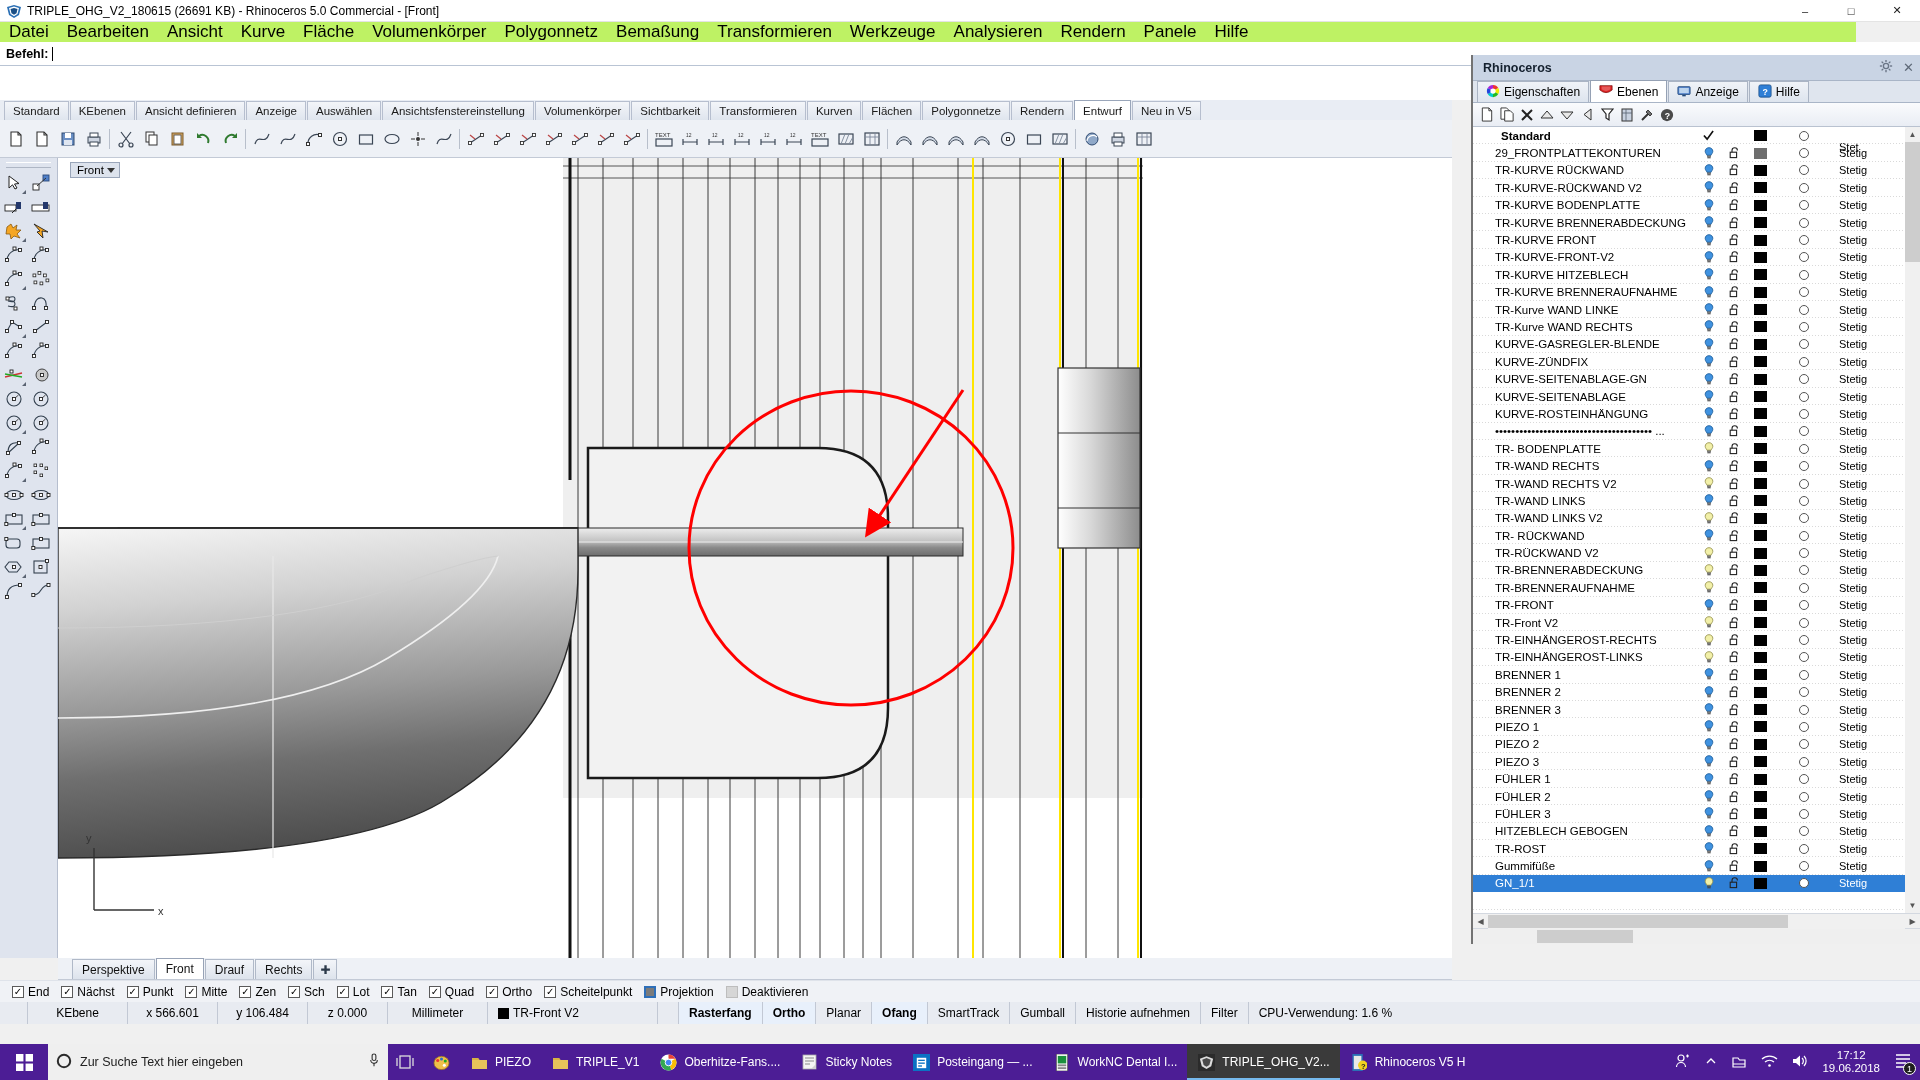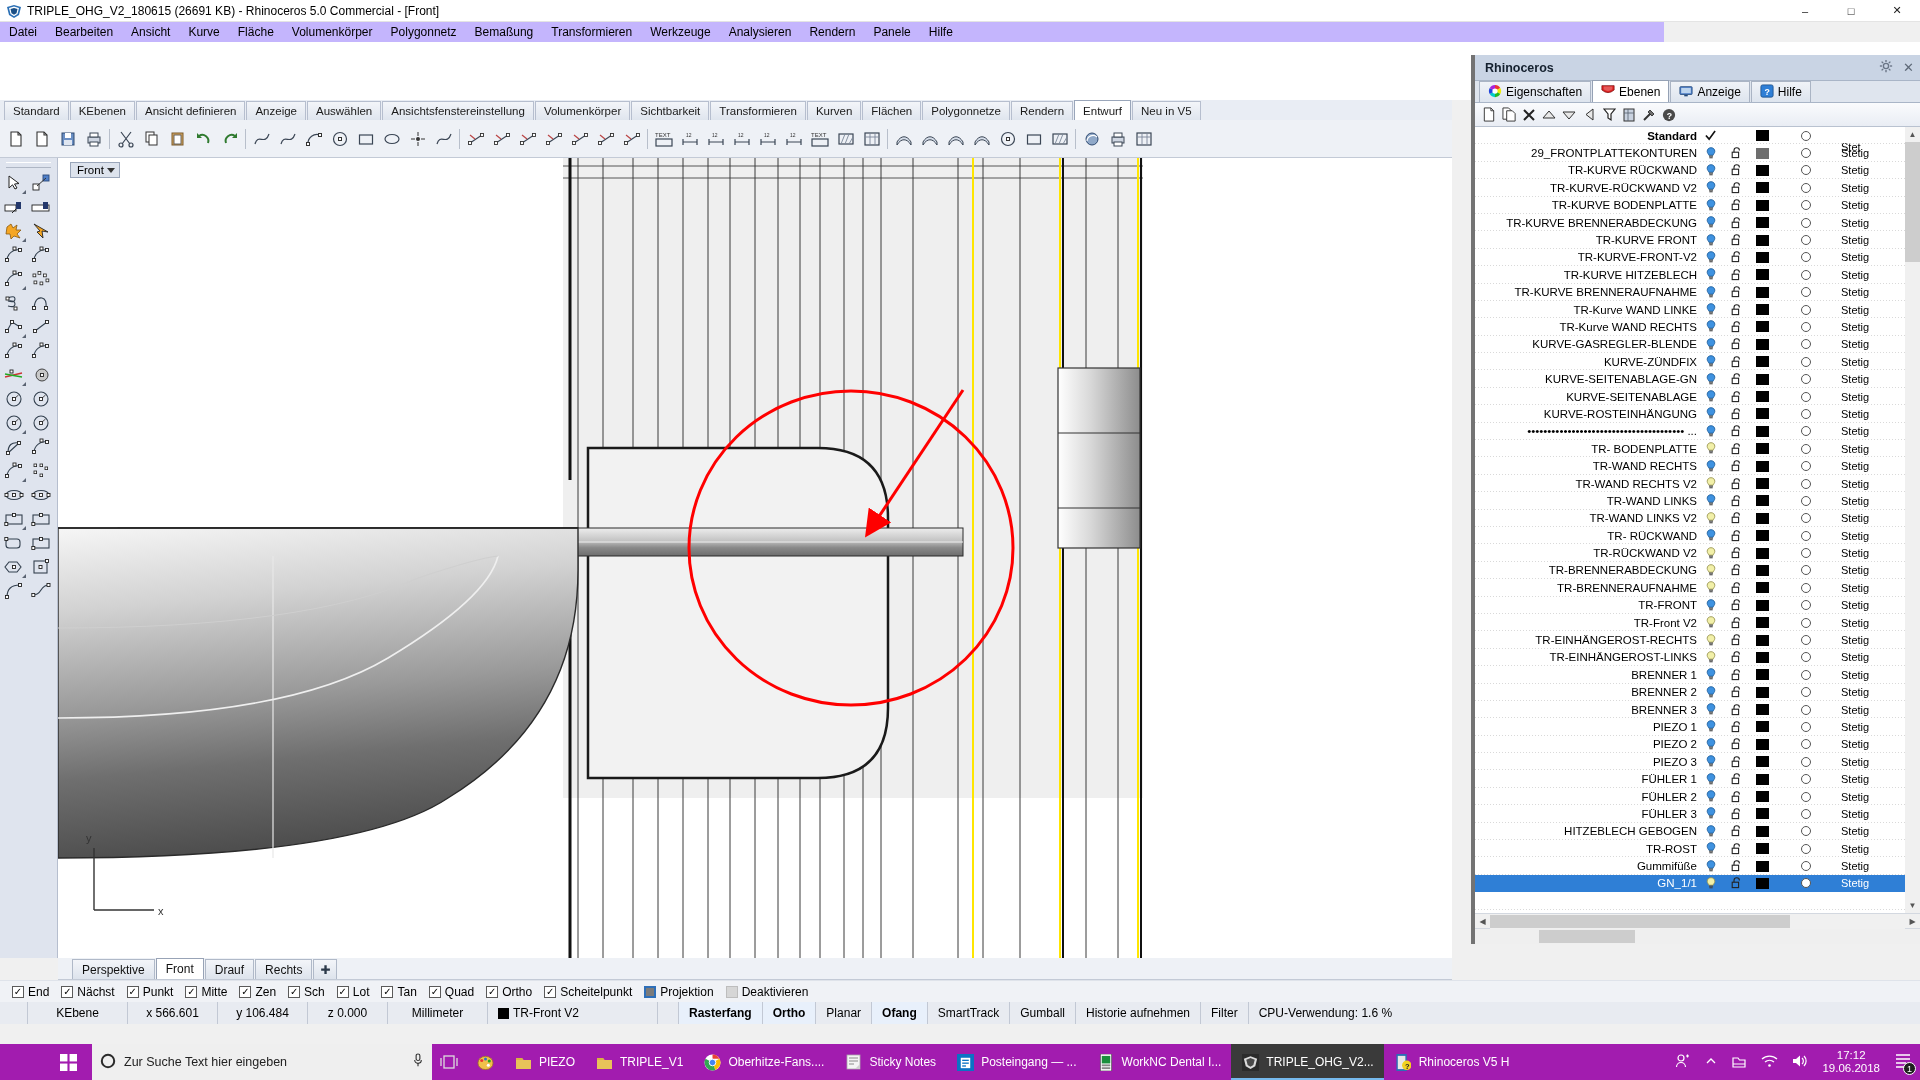--- a/index.html
+++ b/index.html
@@ -25,23 +25,23 @@
     font-size: 12px; color: #000; white-space: nowrap;
   }
   .win-btns { margin-left: auto; display: flex; height: 22px; }
   .win-btn {
     width: 46px; height: 22px; display: flex; align-items: center;
     justify-content: center; font-size: 11px; color: #222;
   }
 
   
   #menubar {
-    position: absolute; left: 0; top: 22px; width: 1664px; height: 20px;
-    background: #c4b5fd; display: flex; align-items: center;
-    font-size: 12px; color: #000;
+    position: absolute; left: 0; top: 22px; width: 1856px; height: 20px;
+    background: #bef264; display: flex; align-items: center;
+    font-size: 17px; color: #000;
   }
   #menubar .mi { padding: 2px 9px; white-space: nowrap; }
 
   
   #cmdarea {
     position: absolute; left: 0; top: 42px; width: 1920px; height: 58px;
     background: #ffffff;
   }
   #cmdhistory {
     height: 28px; font-size: 12.5px; color: #000;
@@ -186,22 +186,22 @@
   .sb-toggle { background: #e8f0fb; font-weight: bold; }
   .sb-swatch {
     width: 11px; height: 11px; background: #000; margin-right: 4px;
     display: inline-block;
   }
 
   
   #rhinopanel {
     position: absolute; left: 1471px; top: 55px;
     width: 449px; height: 889px;
-    background: #6d28d9; border-left: 4px solid #737373;
-    display: flex; flex-direction: column; text-align: right;
+    background: #6d28d9; border-left: 2px solid #737373;
+    display: flex; flex-direction: column;
   }
   #rp-head {
     height: 26px; background: #c9d4e4; display: flex; align-items: center;
     padding: 0 6px 0 10px; border-bottom: 1px solid #a9b5c7;
   }
   #rp-head .t { font-size: 12.5px; font-weight: bold; color: #14202e; }
   #rp-head .sp { margin-left: auto; display: flex; gap: 10px; align-items: center; }
   #rp-tabs {
     height: 22px; display: flex; align-items: flex-end;
     background: #dfe5ee; padding-left: 4px; border-bottom: 1px solid #a9b5c7;
@@ -270,21 +270,21 @@
     background: #f0f0f0;
   }
   #layer-vscroll .vs-btn { width:15px; height:15px; display:flex;
       align-items:center; justify-content:center; font-size:8px; color:#555; }
   #layer-vscroll .vs-thumb { position:absolute; top:15px; left:0;
       width:15px; height:120px; background:#cdcdcd; }
 
   
   #taskbar {
     position: absolute; left: 0; top: 1044px; width: 1920px; height: 36px;
-    background: #a21caf; display: flex; align-items: center; padding-left: 44px;
+    background: #4c1d95; display: flex; align-items: center;
   }
   #start {
     width: 48px; height: 36px; display: flex;
     align-items: center; justify-content: center;
   }
   #searchbox {
     width: 340px; height: 36px; background: #efefef;
     display: flex; align-items: center; padding: 0 8px;
     font-size: 12.5px; color: #222; gap: 8px;
   }
@@ -339,20 +339,24 @@
     <div class="mi">Bemaßung</div>
     <div class="mi">Transformieren</div>
     <div class="mi">Werkzeuge</div>
     <div class="mi">Analysieren</div>
     <div class="mi">Rendern</div>
     <div class="mi">Panele</div>
     <div class="mi">Hilfe</div>
   </div>
 
 <div id="cmdarea">
+  <div id="cmdline">
+    <span class="lbl">Befehl:</span>
+    <span class="caret"></span>
+  </div>
 </div>
 
 <div id="tabstrip">
     <div class="ttab">Standard</div>
     <div class="ttab">KEbenen</div>
     <div class="ttab">Ansicht definieren</div>
     <div class="ttab">Anzeige</div>
     <div class="ttab">Auswählen</div>
     <div class="ttab">Ansichtsfenstereinstellung</div>
     <div class="ttab">Volumenkörper</div>

